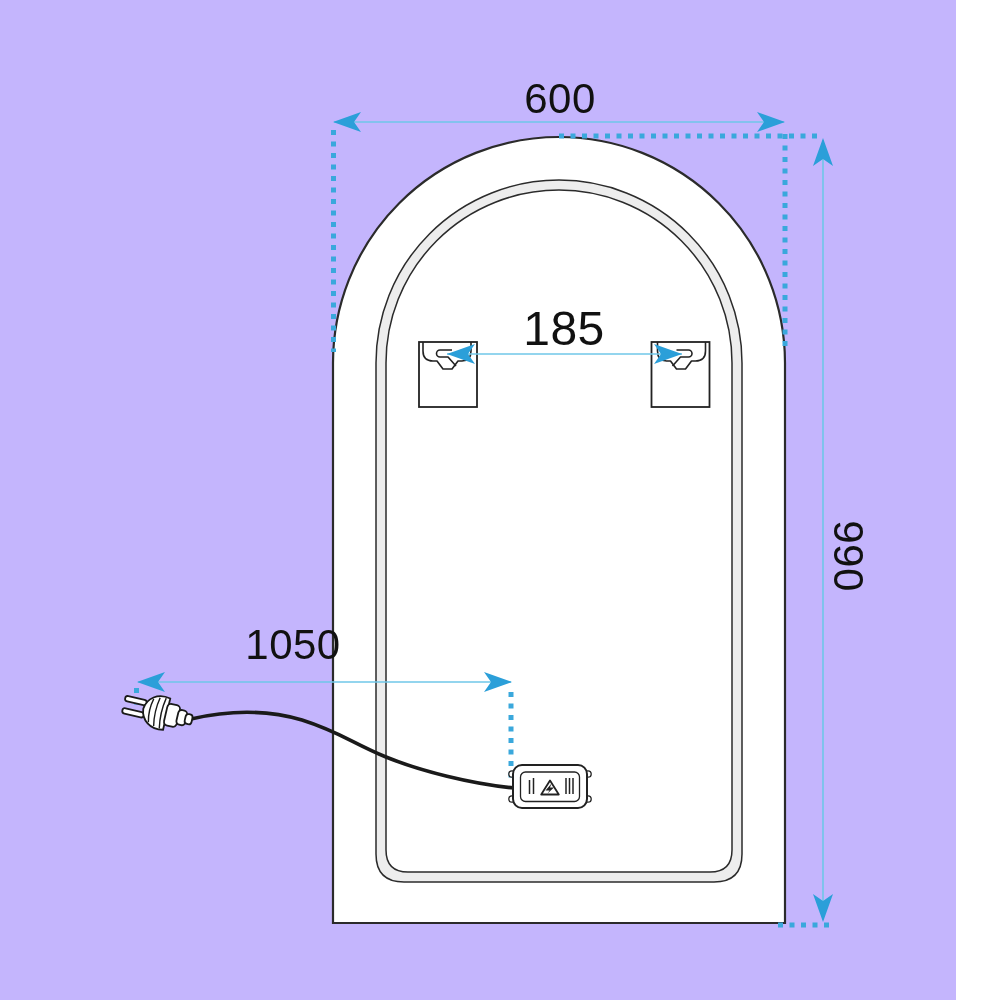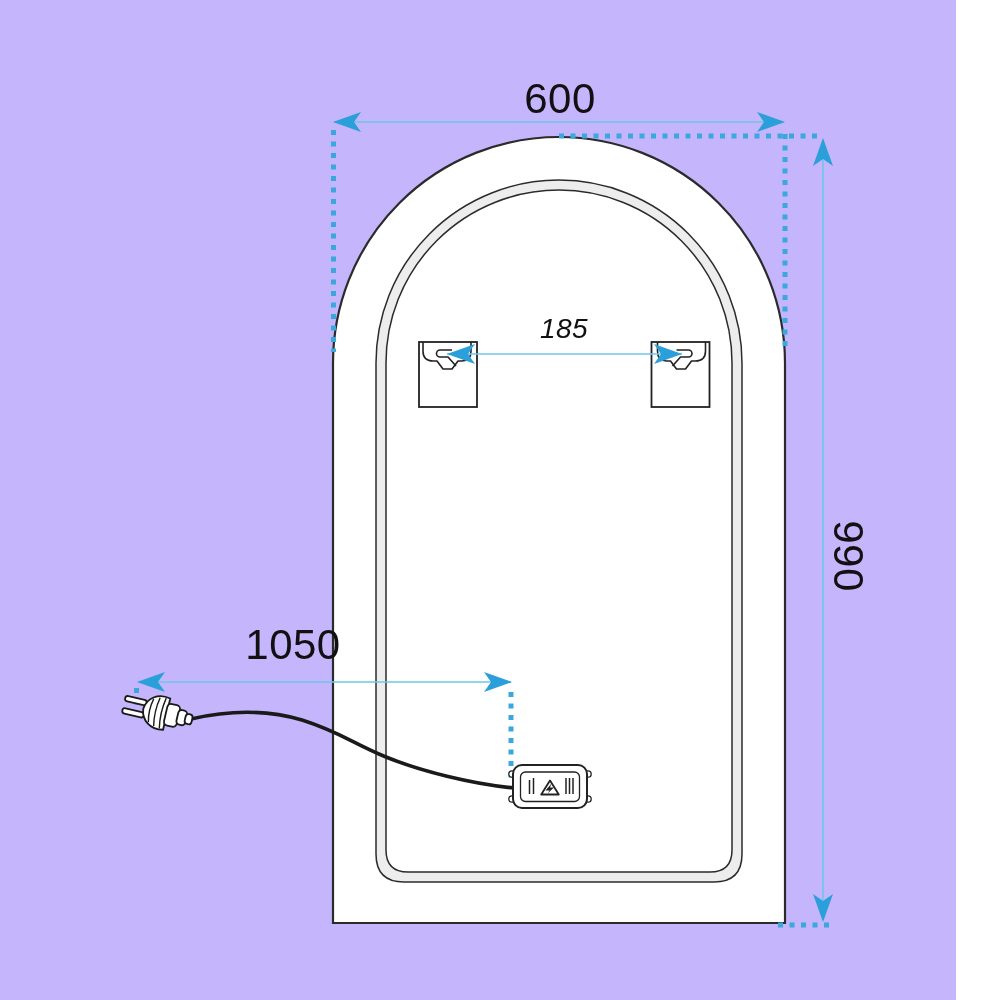--- a/index.html
+++ b/index.html
@@ -23,21 +23,21 @@
   .dim-label {
     position: absolute;
     transform: translate(-50%, -50%);
     font-size: 42px;
     line-height: 1;
     color: #111111;
     letter-spacing: 0.5px;
     white-space: nowrap;
     user-select: none;
   }
-  .dim-label.small { font-size: 28px; font-style: italic; }
+  .dim-label.small { font-size: 48px; }
   .dim-label.rotated { transform: translate(-50%, -50%) rotate(90deg); }
 
   
   .outline   { stroke: #2b2b2b; fill: #ffffff; }
   .dim-line  { stroke: #6fc7e8; stroke-width: 1.6; fill: none; }
   .dots      { stroke: #3aa8dc; stroke-width: 5; stroke-dasharray: 5 6.5; stroke-linecap: butt; fill: none; }
   .arrow     { fill: #2b9fd9; stroke: none; }
 </style>
 </head>
 <body>

